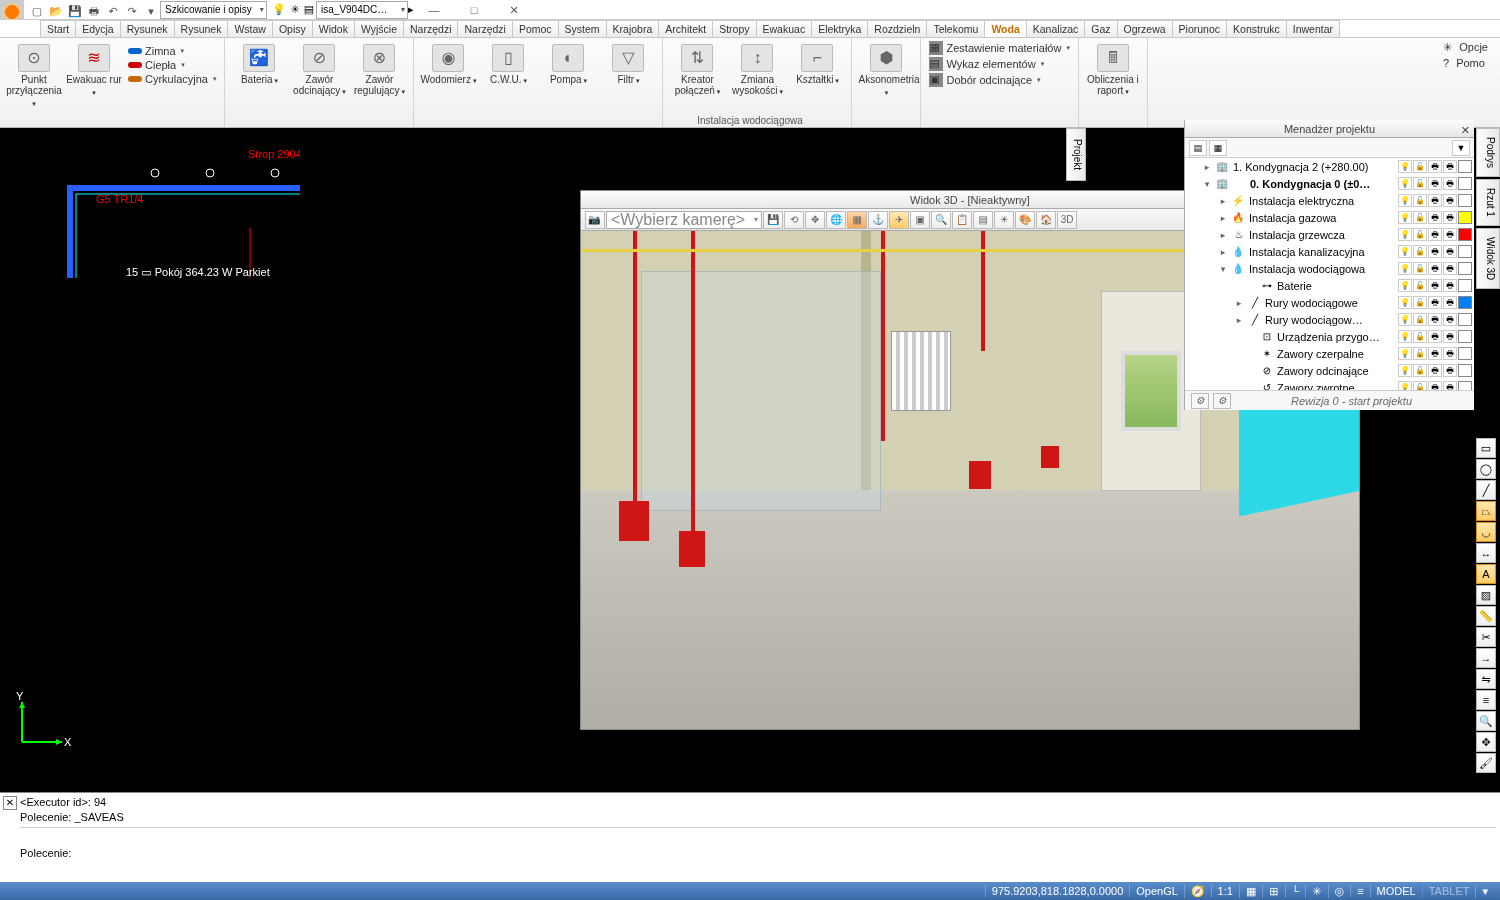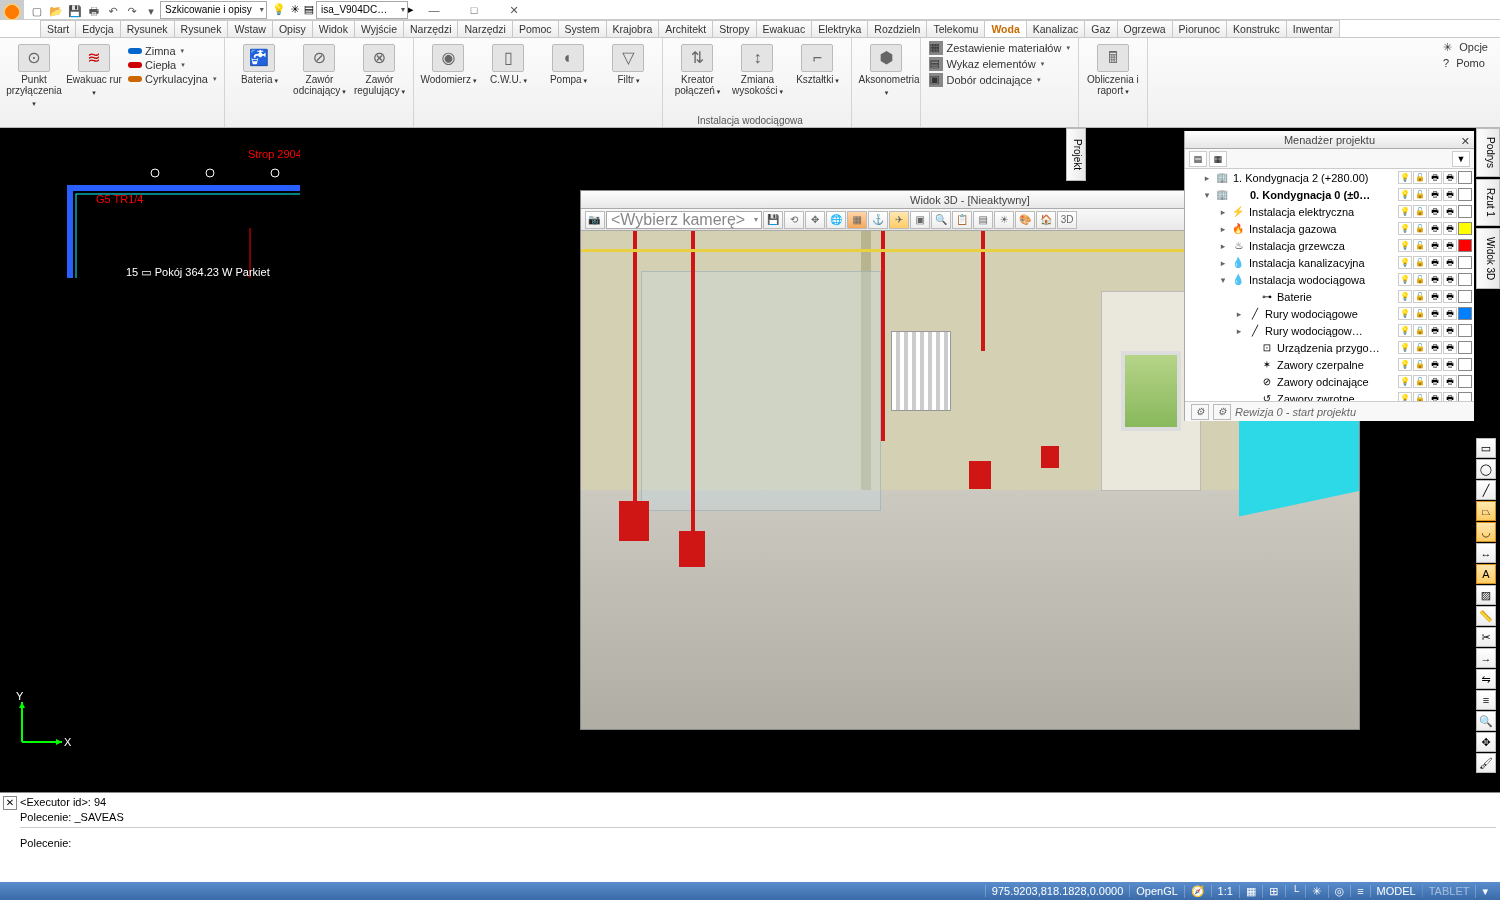--- a/index.html
+++ b/index.html
@@ -415,21 +415,21 @@
     <div style="position:absolute;left:460px;top:215px;width:18px;height:22px;background:#d01515"></div>
 
     <div class="cyan" style="right:0;top:0;width:120px;height:260px;transform:skewY(-12deg);transform-origin:top right"></div>
 
     <div style="position:absolute;left:0;top:18px;right:0;height:3px;background:#e8d040"></div>
   </div>
 </div>
 
 <div class="ltab">Projekt</div>
 
-<div class="projpanel" style="top:131px">
+<div class="projpanel" style="top:120px">
   <div class="phdr"><span>Menadżer projektu</span><span class="cls">✕</span></div>
   <div class="ptools">
     <span>▤</span>
     <span>▦</span>
     <span class="sp"></span>
     <span>▼</span>
   </div>
   <div class="tree" id="tree">
       <div class="treerow" style="padding-left: 16px;">
         <span class="tw">▸</span>
@@ -596,21 +596,21 @@
           <span>🔓</span>
           <span>🖶</span>
           <span>🖶</span>
           <span class="sw" style="background:#ffffff"></span>
         </span>
       </div>
     </div>
   <div class="pfoot">
     <span class="fb">⚙</span>
     <span class="fb">⚙</span>
-    <span style="flex:1;text-align:left">Rewizja 0 - start projektu</span>
+    <span style="flex:1;text-align:center">Rewizja 0 - start projektu</span>
   </div>
 </div>
 
 <div class="vtabs">
   <span>Podrys</span>
   <span>Rzut 1</span>
   <span>Widok 3D</span>
 </div>
 
 <div class="rtools" style="top:438px">
@@ -644,21 +644,21 @@
       <div class="tab">Arkusz1</div>
       <div class="tab">Arkusz2</div>
     </div>
 </div>
 
 <div class="cmdwrap">
   <div class="cmdline">
     <div class="cx">✕</div>
     <div>&lt;Executor id&gt;: 94</div>
     <div>Polecenie: _SAVEAS</div>
-    <div style="border-top:1px solid #ccc;margin-top:2px;padding-top:8px">Polecenie:</div>
+    <div style="border-top:1px solid #ccc;margin-top:2px;padding-top:18px">Polecenie:</div>
   </div>
 </div>
 
 <div class="status">
   <span>Gotowy</span>
   <span class="sp"></span>
   <span>975.9203,818.1828,0.0000</span>
   <span>OpenGL</span>
   <span>🧭</span>
   <span>1:1</span>

